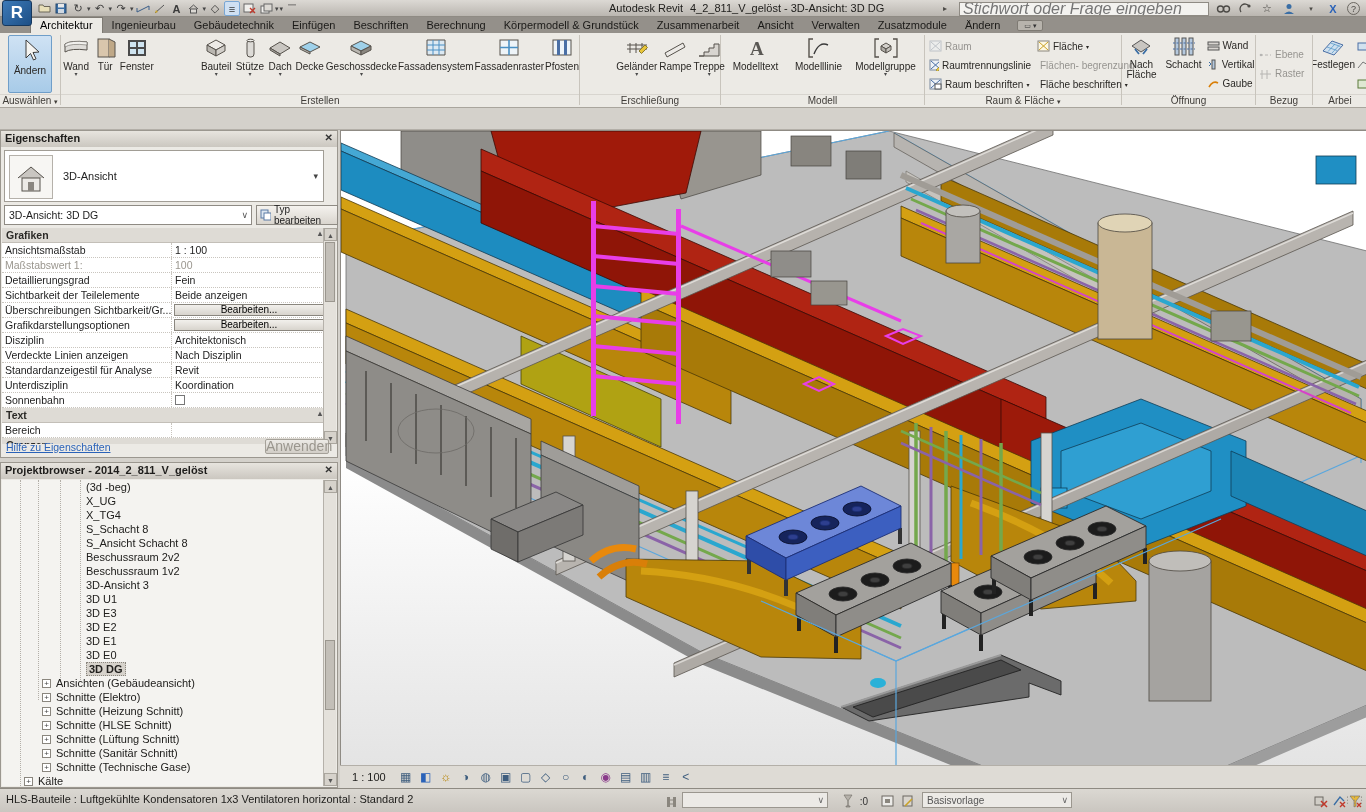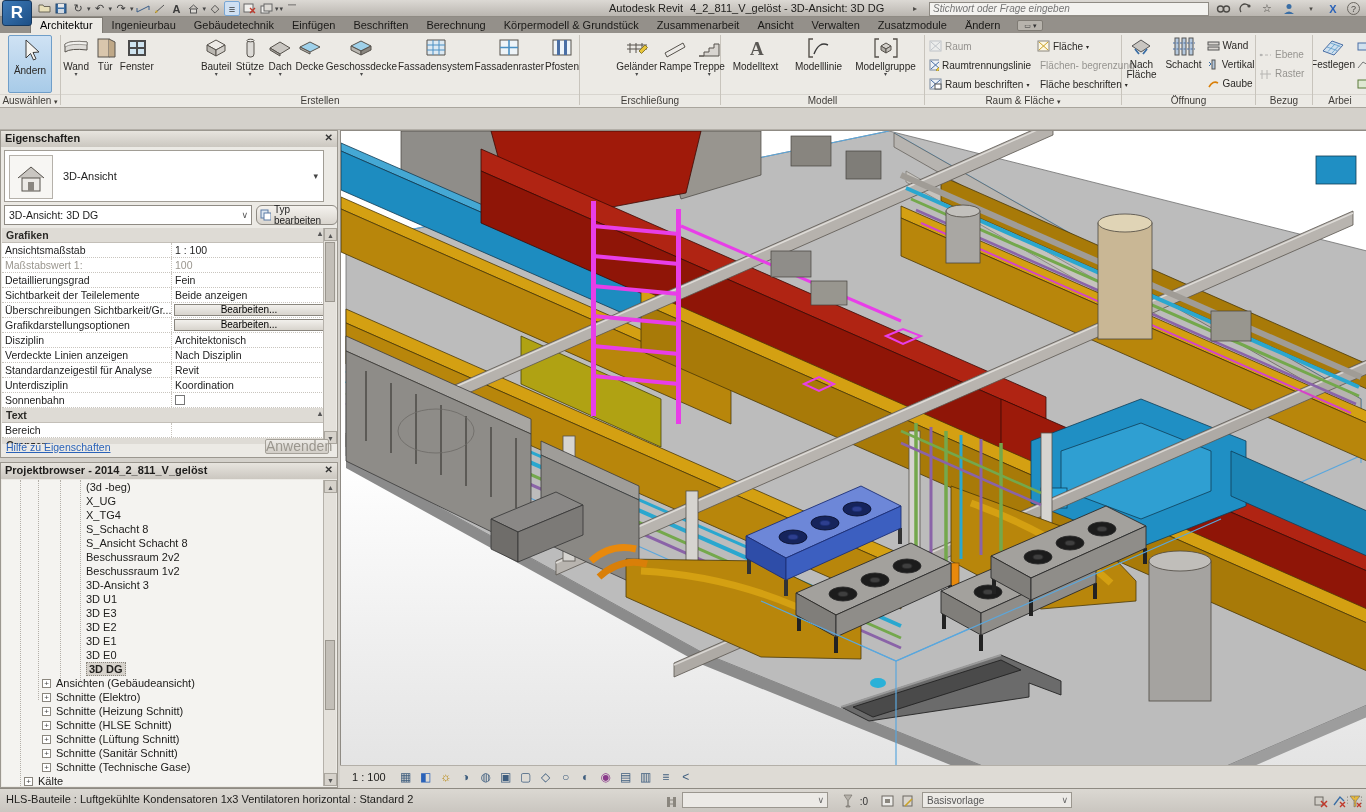--- a/index.html
+++ b/index.html
@@ -14,21 +14,21 @@
     border-radius:3px; color:#fff; font-weight:bold; font-size:17px; text-align:center; line-height:24px; z-index:30;
     border:1px solid #16385e; }
   .qat { position:absolute; top:1px; height:15px; display:flex; align-items:center; gap:1px; }
   .qbtn { min-width:16px; height:15px; display:inline-flex; align-items:center; justify-content:center;
     font-size:11px; color:#3a3a3a; padding:0 1px; }
   .qbtn svg { display:block; }
   .qbtn.active { background:#cfe0f2; border:1px solid #7aa7d4; border-radius:2px; }
   .qcaret { font-size:7px; color:#444; }
   .title-text { position:absolute; top:2px; font-size:11px; color:#21201e; white-space:nowrap; }
   #infocenter { position:absolute; right:6px; top:1px; height:15px; display:flex; align-items:center; gap:6px; }
-  #search-box { width:280px; height:14px; border:1px solid #8f8b84; background:#f3f2ef; font-size:10px;
+  #search-box { width:250px; height:14px; border:1px solid #8f8b84; background:#f3f2ef; font-size:16px;
     font-style:italic; color:#8a867e; padding:0 3px; font-family:"Liberation Sans",sans-serif; }
   .ic-btn { display:inline-flex; align-items:center; justify-content:center; width:16px; height:15px; color:#4c4a46; }
 
   
   #tabrow { position:absolute; left:0; top:17px; width:1366px; height:16px; background:#94908a;
     display:flex; align-items:flex-end; padding-left:30px; }
   .tab { padding:1px 9px 2px 9px; font-size:11px; color:#1b1a18; cursor:default; white-space:nowrap; }
   .tab.active { background:#eceae5; border:1px solid #7e7a73; border-bottom:none; color:#000; }
   #ribbon-toggle { margin-left:8px; margin-bottom:2px; width:26px; height:11px; background:#b7b3ac;
     border:1px solid #7e7a73; border-radius:2px; font-size:7px; text-align:center; line-height:10px; color:#333; }
@@ -62,21 +62,21 @@
   #properties { top:130px; height:328px; }
   #typesel { position:absolute; left:3px; top:19px; width:320px; height:52px; background:#fff; border:1px solid #a19d95; }
   #typesel .tsicon { position:absolute; left:4px; top:4px; width:44px; height:44px; border:1px solid #b5b1aa; background:#f7f6f3; }
   #typesel .tslab { position:absolute; left:58px; top:19px; font-size:11px; color:#222; }
   #typesel .tscaret { position:absolute; right:5px; top:20px; font-size:9px; color:#444; }
   #selrow { position:absolute; left:3px; top:74px; width:332px; height:21px; }
   #inst-combo { position:absolute; left:0; top:0; width:248px; height:20px; background:#fff; border:1px solid #8f8b84;
     font-size:10.5px; padding:3px 14px 0 4px; white-space:nowrap; overflow:hidden; }
   #inst-combo .cmbarr { position:absolute; right:3px; top:4px; font-size:9px; color:#555; }
   #edit-type { position:absolute; left:252px; top:0; width:82px; height:20px; background:linear-gradient(#f4f2ee,#d9d5ce);
-    border:1px solid #8f8b84; border-radius:6px; font-size:10px; display:flex; align-items:center; gap:3px; padding:0 3px; }
+    border:1px solid #8f8b84; border-radius:0; font-size:10px; display:flex; align-items:center; gap:3px; padding:0 3px; }
   #propgrid { position:absolute; left:1px; top:97px; width:324px; height:216px; overflow:hidden; background:#fff; }
   .psec { height:15px; background:#dedbd5; border-bottom:1px solid #c3bfb8; font-weight:bold; font-size:10.5px;
     padding:1px 4px; position:relative; color:#2a2926; }
   .psec .pin { position:absolute; right:4px; top:1px; font-size:8px; color:#555; }
   .prow { height:15px; display:flex; border-bottom:1px dotted #c9c5be; }
   .plab { width:170px; padding:1px 3px; border-right:1px dotted #c9c5be; font-size:10.5px; white-space:nowrap; overflow:hidden; }
   .pval { flex:1; padding:1px 3px; font-size:10.5px; white-space:nowrap; overflow:hidden; position:relative; }
   .prow.pdis .plab, .prow.pdis .pval { color:#9a968e; }
   .pbtn { position:absolute; left:2px; top:1px; right:2px; height:12px; background:linear-gradient(#f2f0ec,#d8d4cd);
     border:1px solid #8a867e; font-size:10px; line-height:10px; font-family:"Liberation Sans",sans-serif; }

